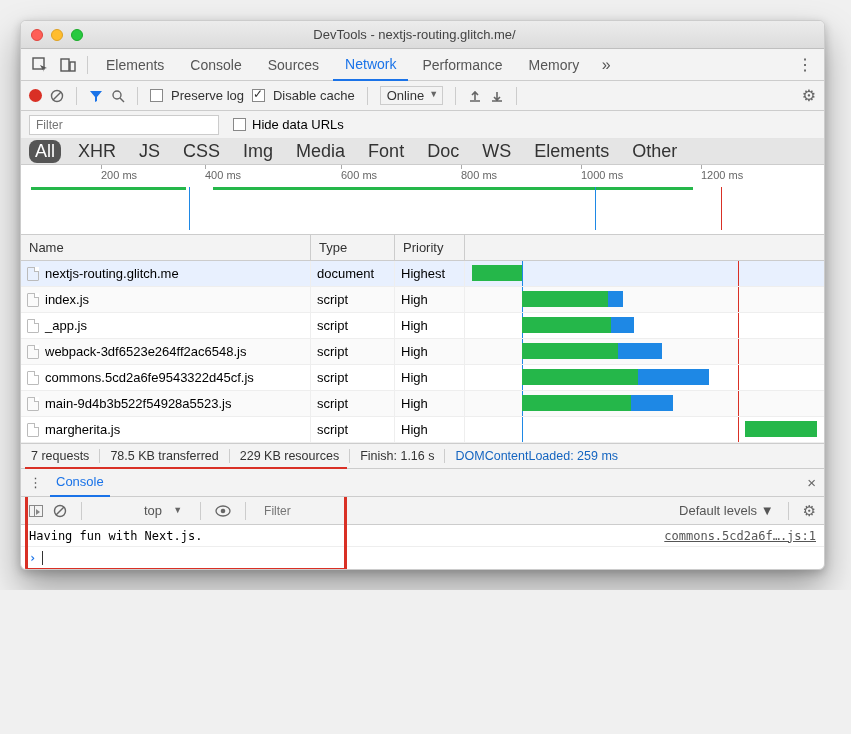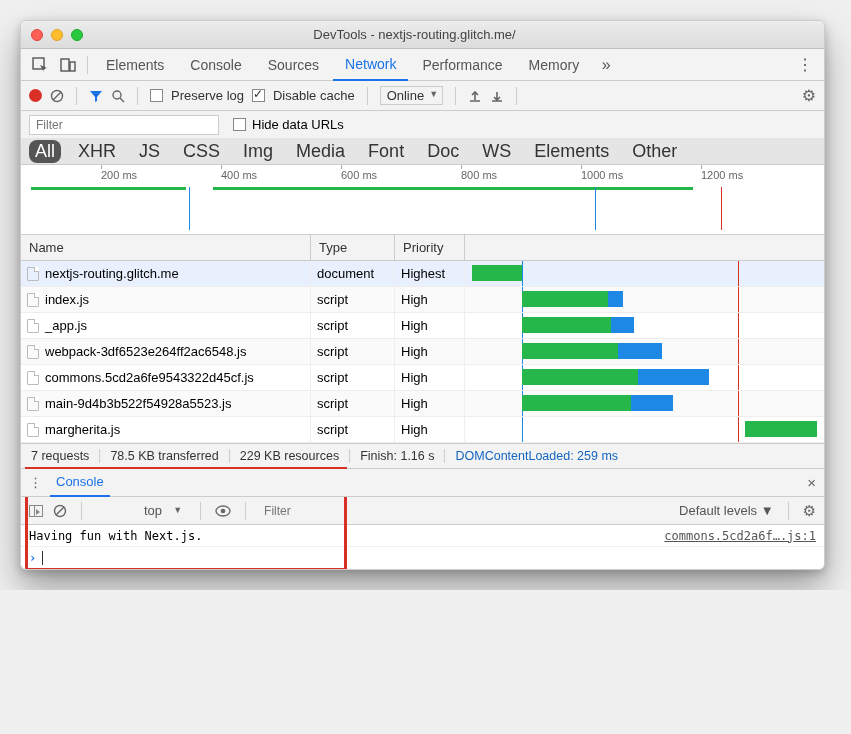--- a/index.html
+++ b/index.html
@@ -222,21 +222,21 @@
     <span class="pill">Font</span>
     <span class="pill">Doc</span>
     <span class="pill">WS</span>
     <span class="pill">Elements</span>
     <span class="pill">Other</span>
   </div>
 
   <div class="timeline">
     <div class="ticks">
       <div class="tick" style="left:80px">200 ms</div>
-      <div class="tick" style="left:200px">400 ms</div>
+      <div class="tick" style="left:184px">400 ms</div>
       <div class="tick" style="left:320px">600 ms</div>
       <div class="tick" style="left:440px">800 ms</div>
       <div class="tick" style="left:560px">1000 ms</div>
       <div class="tick" style="left:680px">1200 ms</div>
     </div>
     <div class="ov">
       <div class="ov-bar" style="left:10px;width:155px;top:0;background:#25b74a;"></div>
       <div class="ov-bar" style="left:192px;width:480px;top:0;background:#25b74a;"></div>
       <div class="vline" style="left:168px;background:#1e88e5;"></div>
       <div class="vline" style="left:574px;background:#1e88e5;"></div>

